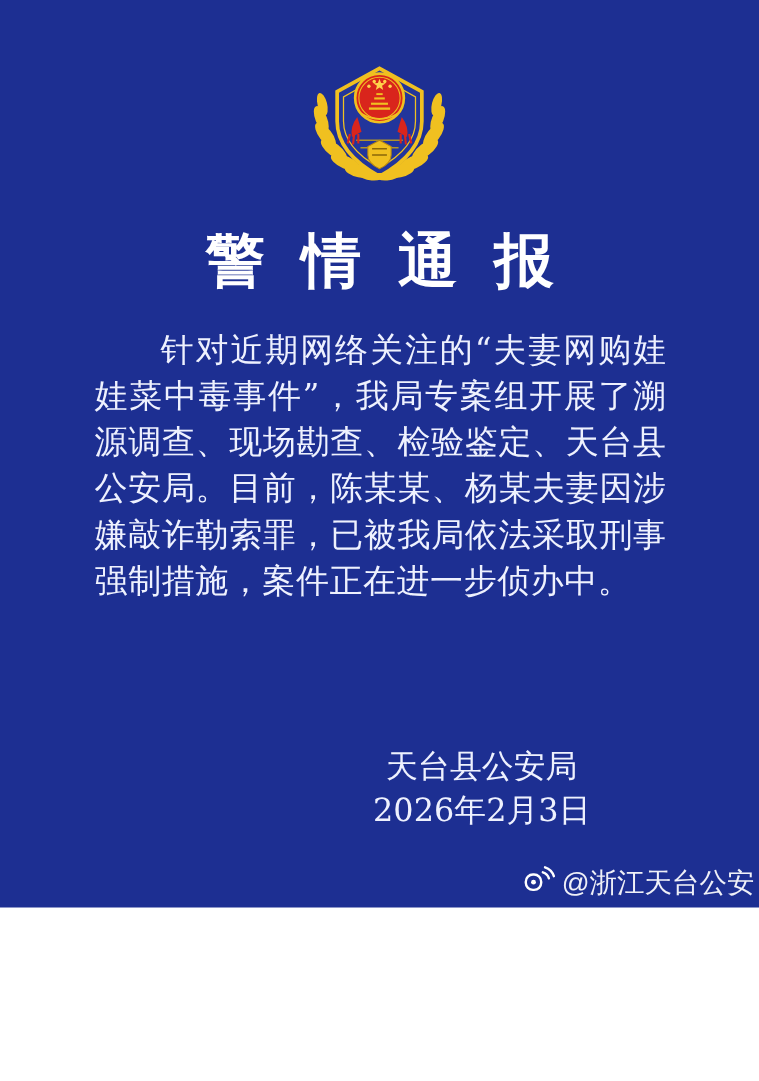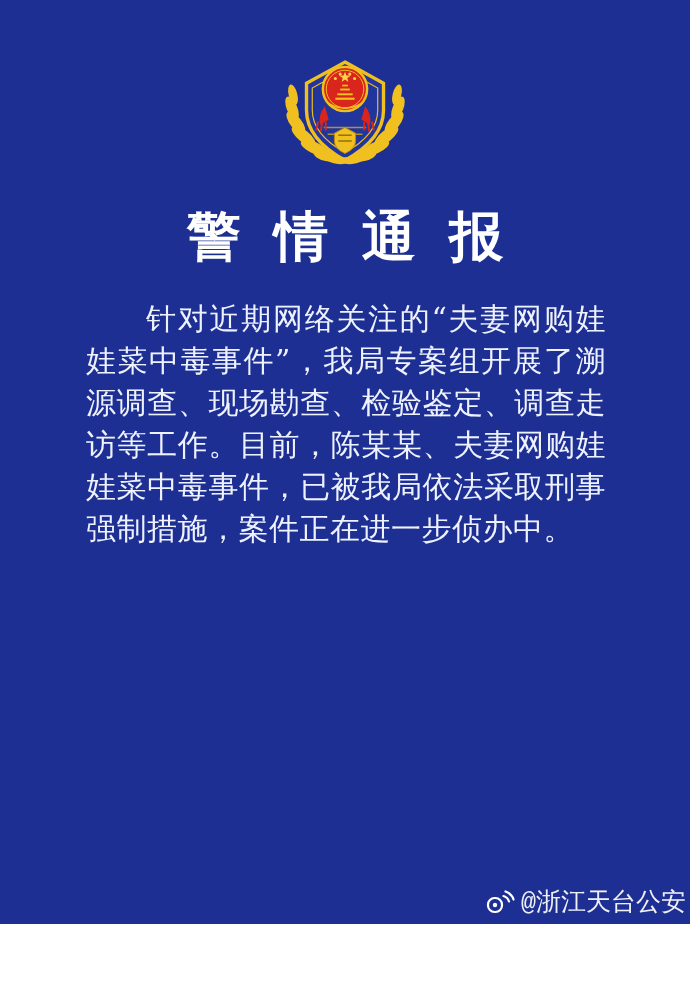--- a/index.html
+++ b/index.html
@@ -1,19 +1,19 @@
 <!DOCTYPE html>
 <html><head>
 <meta charset="utf-8">
 <style>
   html, body { margin: 0; padding: 0; }
   .poster {
     position: relative;
     width: 690px;
-    height: 924px;
+    height: 825px;
     background: #1d2f92;
     overflow: hidden;
     font-family: "DejaVu Serif", "Liberation Serif", serif;
   }
   .badge-wrap {
     display: flex;
     justify-content: center;
     padding-top: 58px;
   }
   .title {
@@ -48,25 +48,25 @@
     color: #eef1fe;
     font-size: 29px;
     line-height: 40px;
   }
   .signature .sig-line { display: block; }
   .footer {
     position: absolute;
     right: 4px;
     bottom: 6px;
     display: flex;
-    align-items: center;
+    align-items: flex-start;
     gap: 5px;
     color: rgba(255,255,255,0.93);
     font-size: 25px;
-    font-family: Liberation Mono, monospace;
+    font-family: Liberation Sans, sans-serif;
   }
   .footer svg { display: block; }
 </style>
 </head>
 <body>
 
 <div class="poster">
 
   <div class="badge-wrap">
     <svg width="154" height="114" viewBox="0 0 160 118" xmlns="http://www.w3.org/2000/svg">
@@ -125,23 +125,27 @@
         <path d="M73 80 h14"></path>
           <path d="M73 86 h14"></path>
       </g>
       <rect x="70" y="103" width="20" height="5" rx="2" fill="#f0c020"></rect>
     </svg>
   </div>
 
   <h1 class="title">警情通报</h1>
 
   <div class="body-text">
-    <p>针对近期网络关注的“夫妻网购娃娃菜中毒事件”，我局专案组开展了溯源调查、现场勘查、检验鉴定、调查走访等工作。目前，陈某某、夫妻网购娃娃菜中毒事件，已被我局依法采取刑事强制措施，案件正在进一步侦办中。</p>
+    <p>针对近期网络关注的“夫妻网购娃娃菜中毒事件”，我局专案组开展了溯源调查、现场勘查、检验鉴定、天台县公安局。目前，陈某某、杨某夫妻因涉嫌敲诈勒索罪，已被我局依法采取刑事强制措施，案件正在进一步侦办中。</p>
   </div>
 
+  <div class="signature">
+    <span class="sig-line">天台县公安局</span>
+    <span class="sig-line">2026年2月3日</span>
+  </div>
 
   <div class="footer">
     <svg width="30" height="26" viewBox="0 0 30 26" xmlns="http://www.w3.org/2000/svg">
       <g stroke="#ffffff" fill="none" stroke-width="2.2" stroke-linecap="round">
         <path d="M17.5 7 a8 8 0 0 1 5.5 5.5"></path>
         <path d="M19.5 2.5 a12.5 12.5 0 0 1 8 8"></path>
       </g>
       <rect x="2" y="9" width="14" height="14" rx="6.5" fill="none" stroke="#ffffff" stroke-width="2.2"></rect>
       <circle cx="9" cy="16" r="2.2" fill="#ffffff"></circle>
     </svg>

